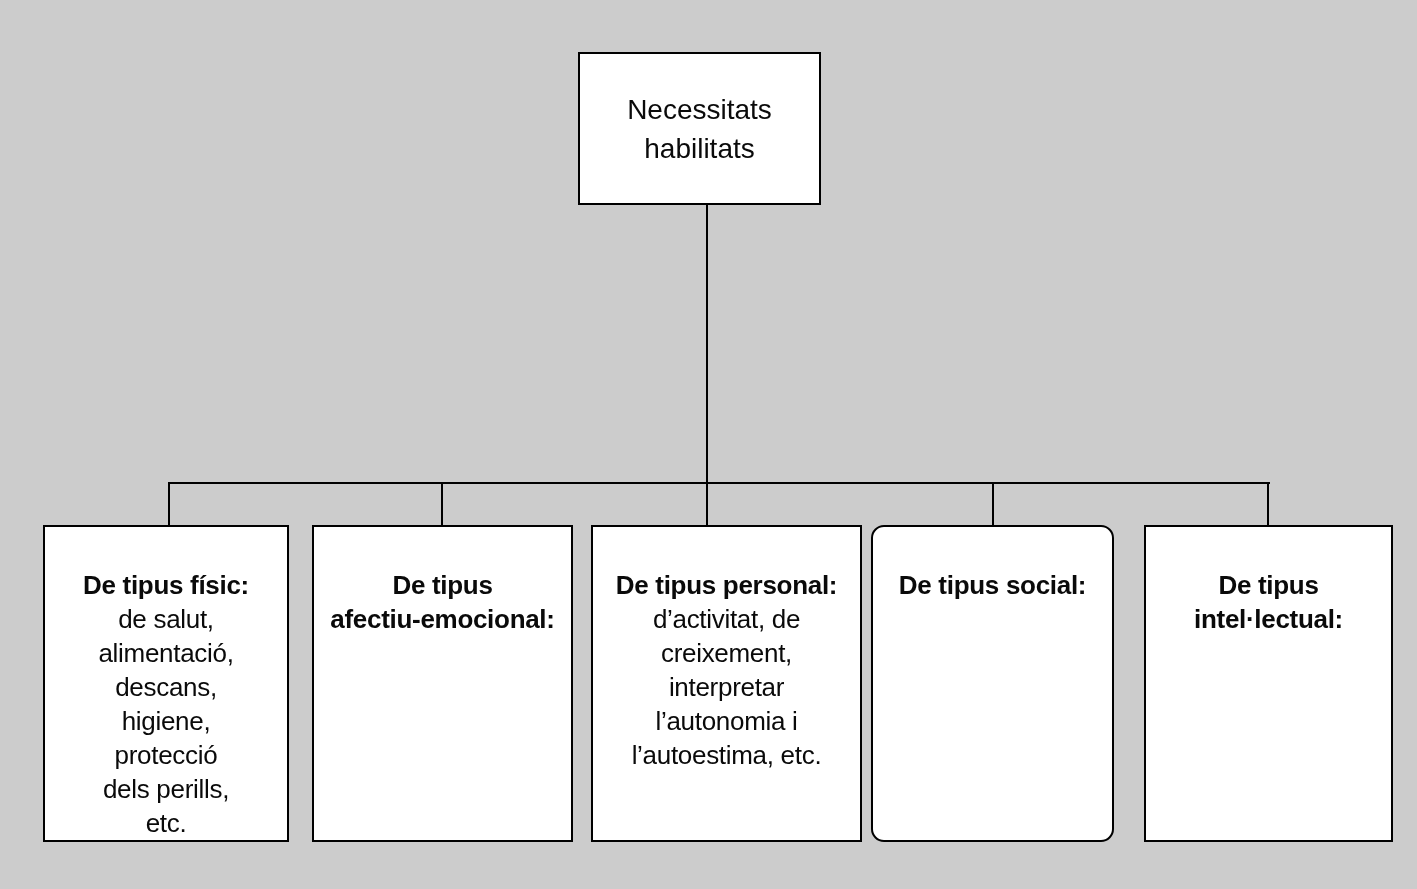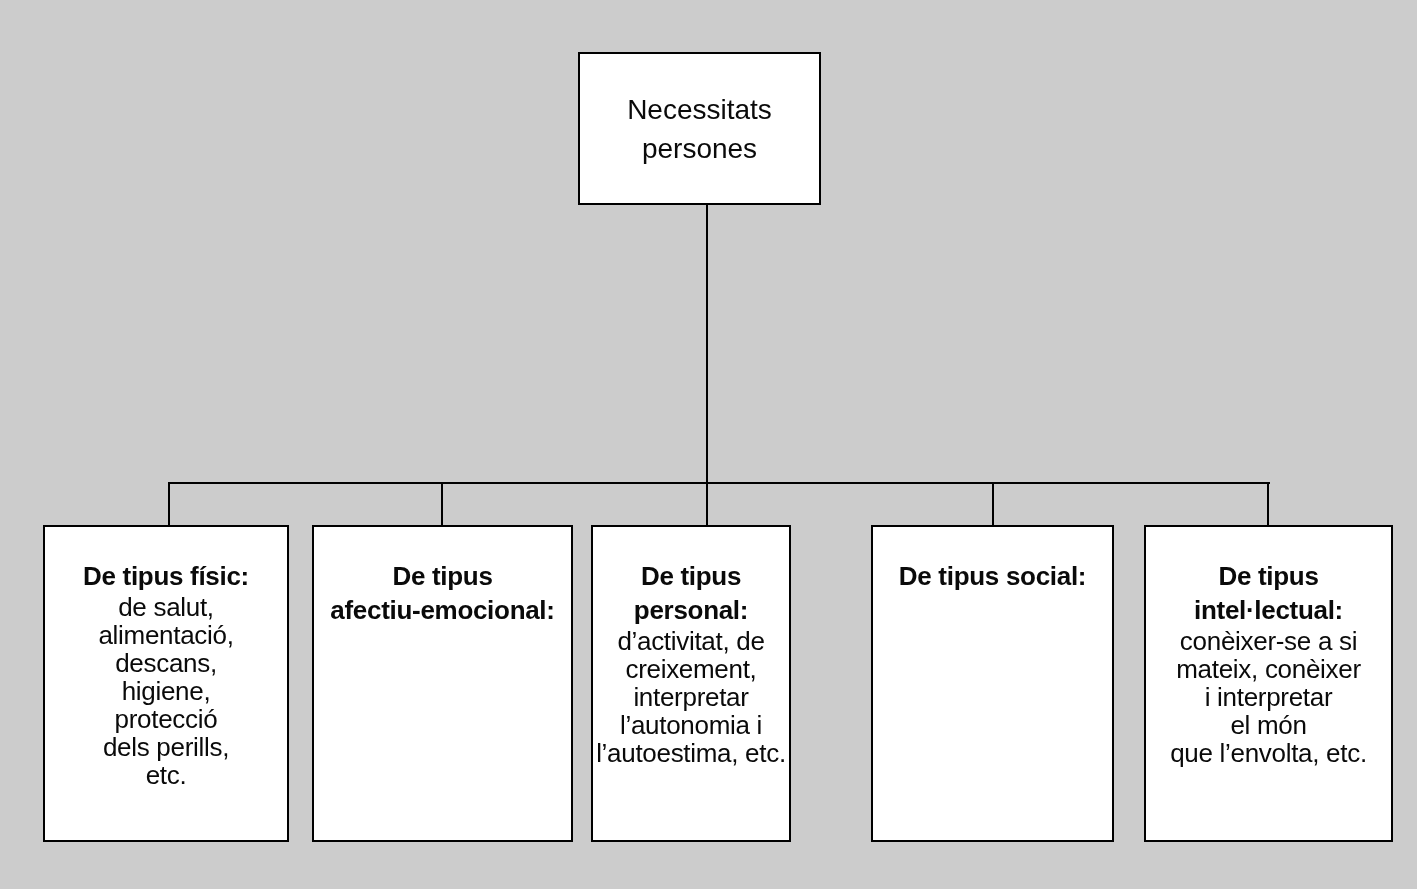--- a/index.html
+++ b/index.html
@@ -59,50 +59,50 @@
     height: 41px;
   }
   .drop-1 { left: 168px; }
   .drop-2 { left: 441px; }
   .drop-3 { left: 706px; }
   .drop-4 { left: 992px; }
   .drop-5 { left: 1267px; }
   .child-box {
     top: 525px;
     height: 317px;
-    padding-top: 32px;
+    padding-top: 41px;
     text-align: center;
   }
   .child-1 { left: 43px;   width: 246px; }
   .child-2 { left: 312px;  width: 261px; }
-  .child-3 { left: 591px;  width: 200px; }
-  .child-4 { left: 871px;  width: 243px; }
+  .child-3 { left: 591px;  width: 271px; }
+  .child-4 { left: 871px;  width: 243px; border-radius: 13px; }
   .child-5 { left: 1144px; width: 249px; }
   .child-title {
     font-size: 26px;
     line-height: 34px;
     font-weight: bold;
     letter-spacing: -0.3px;
     white-space: pre-line;
   }
   .child-body {
     font-size: 26px;
-    line-height: 28px;
+    line-height: 34px;
     letter-spacing: -0.3px;
     white-space: pre-line;
   }
 </style>
 </head>
 <body>
 
 <div class="canvas">
 
   <div class="box root-box">
     <div class="root-label">Necessitats
-persones</div>
+habilitats</div>
   </div>
 
   <div class="line trunk"></div>
   <div class="line hbar"></div>
   <div class="line drop drop-1"></div>
   <div class="line drop drop-2"></div>
   <div class="line drop drop-3"></div>
   <div class="line drop drop-4"></div>
   <div class="line drop drop-5"></div>
 
@@ -131,20 +131,15 @@
 l’autoestima, etc.</div>
   </div>
 
   <div class="box child-box child-4">
     <div class="child-title">De tipus social:</div>
   </div>
 
   <div class="box child-box child-5">
     <div class="child-title">De tipus
 intel·lectual:</div>
-    <div class="child-body">conèixer-se a si
-mateix, conèixer
-i interpretar
-el món
-que l’envolta, etc.</div>
   </div>
 
 </div>
 
 </body></html>

